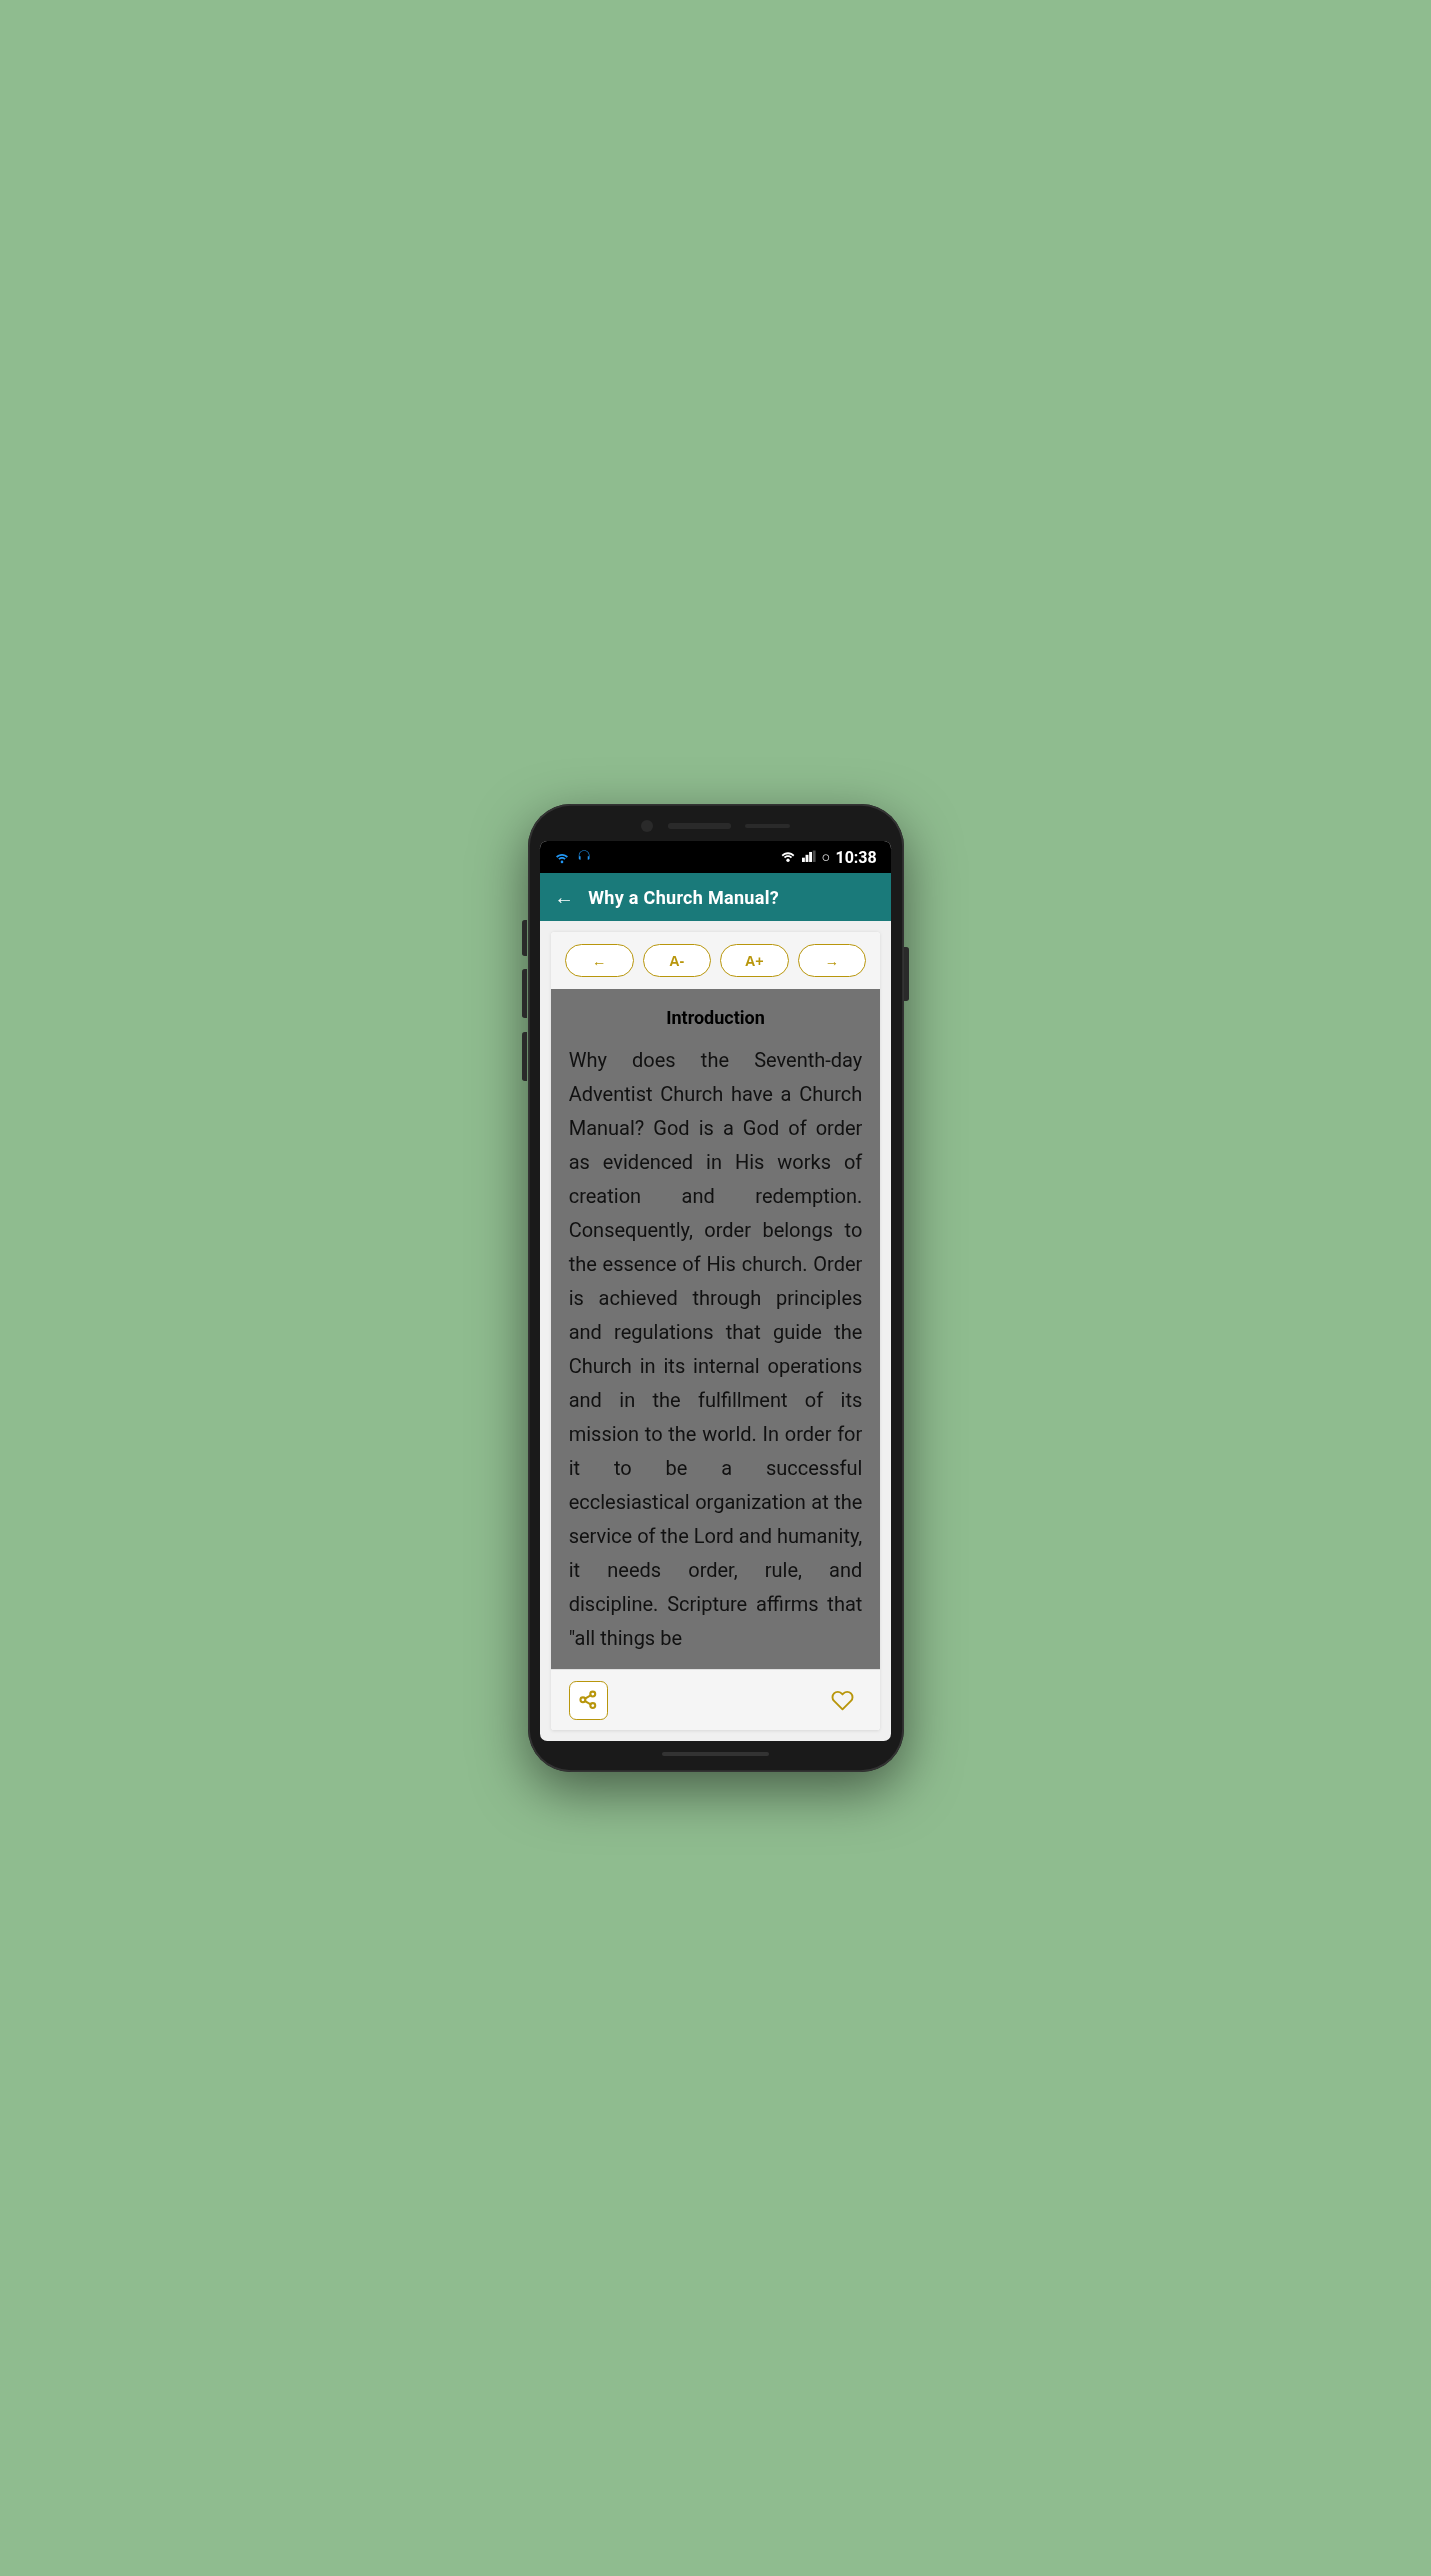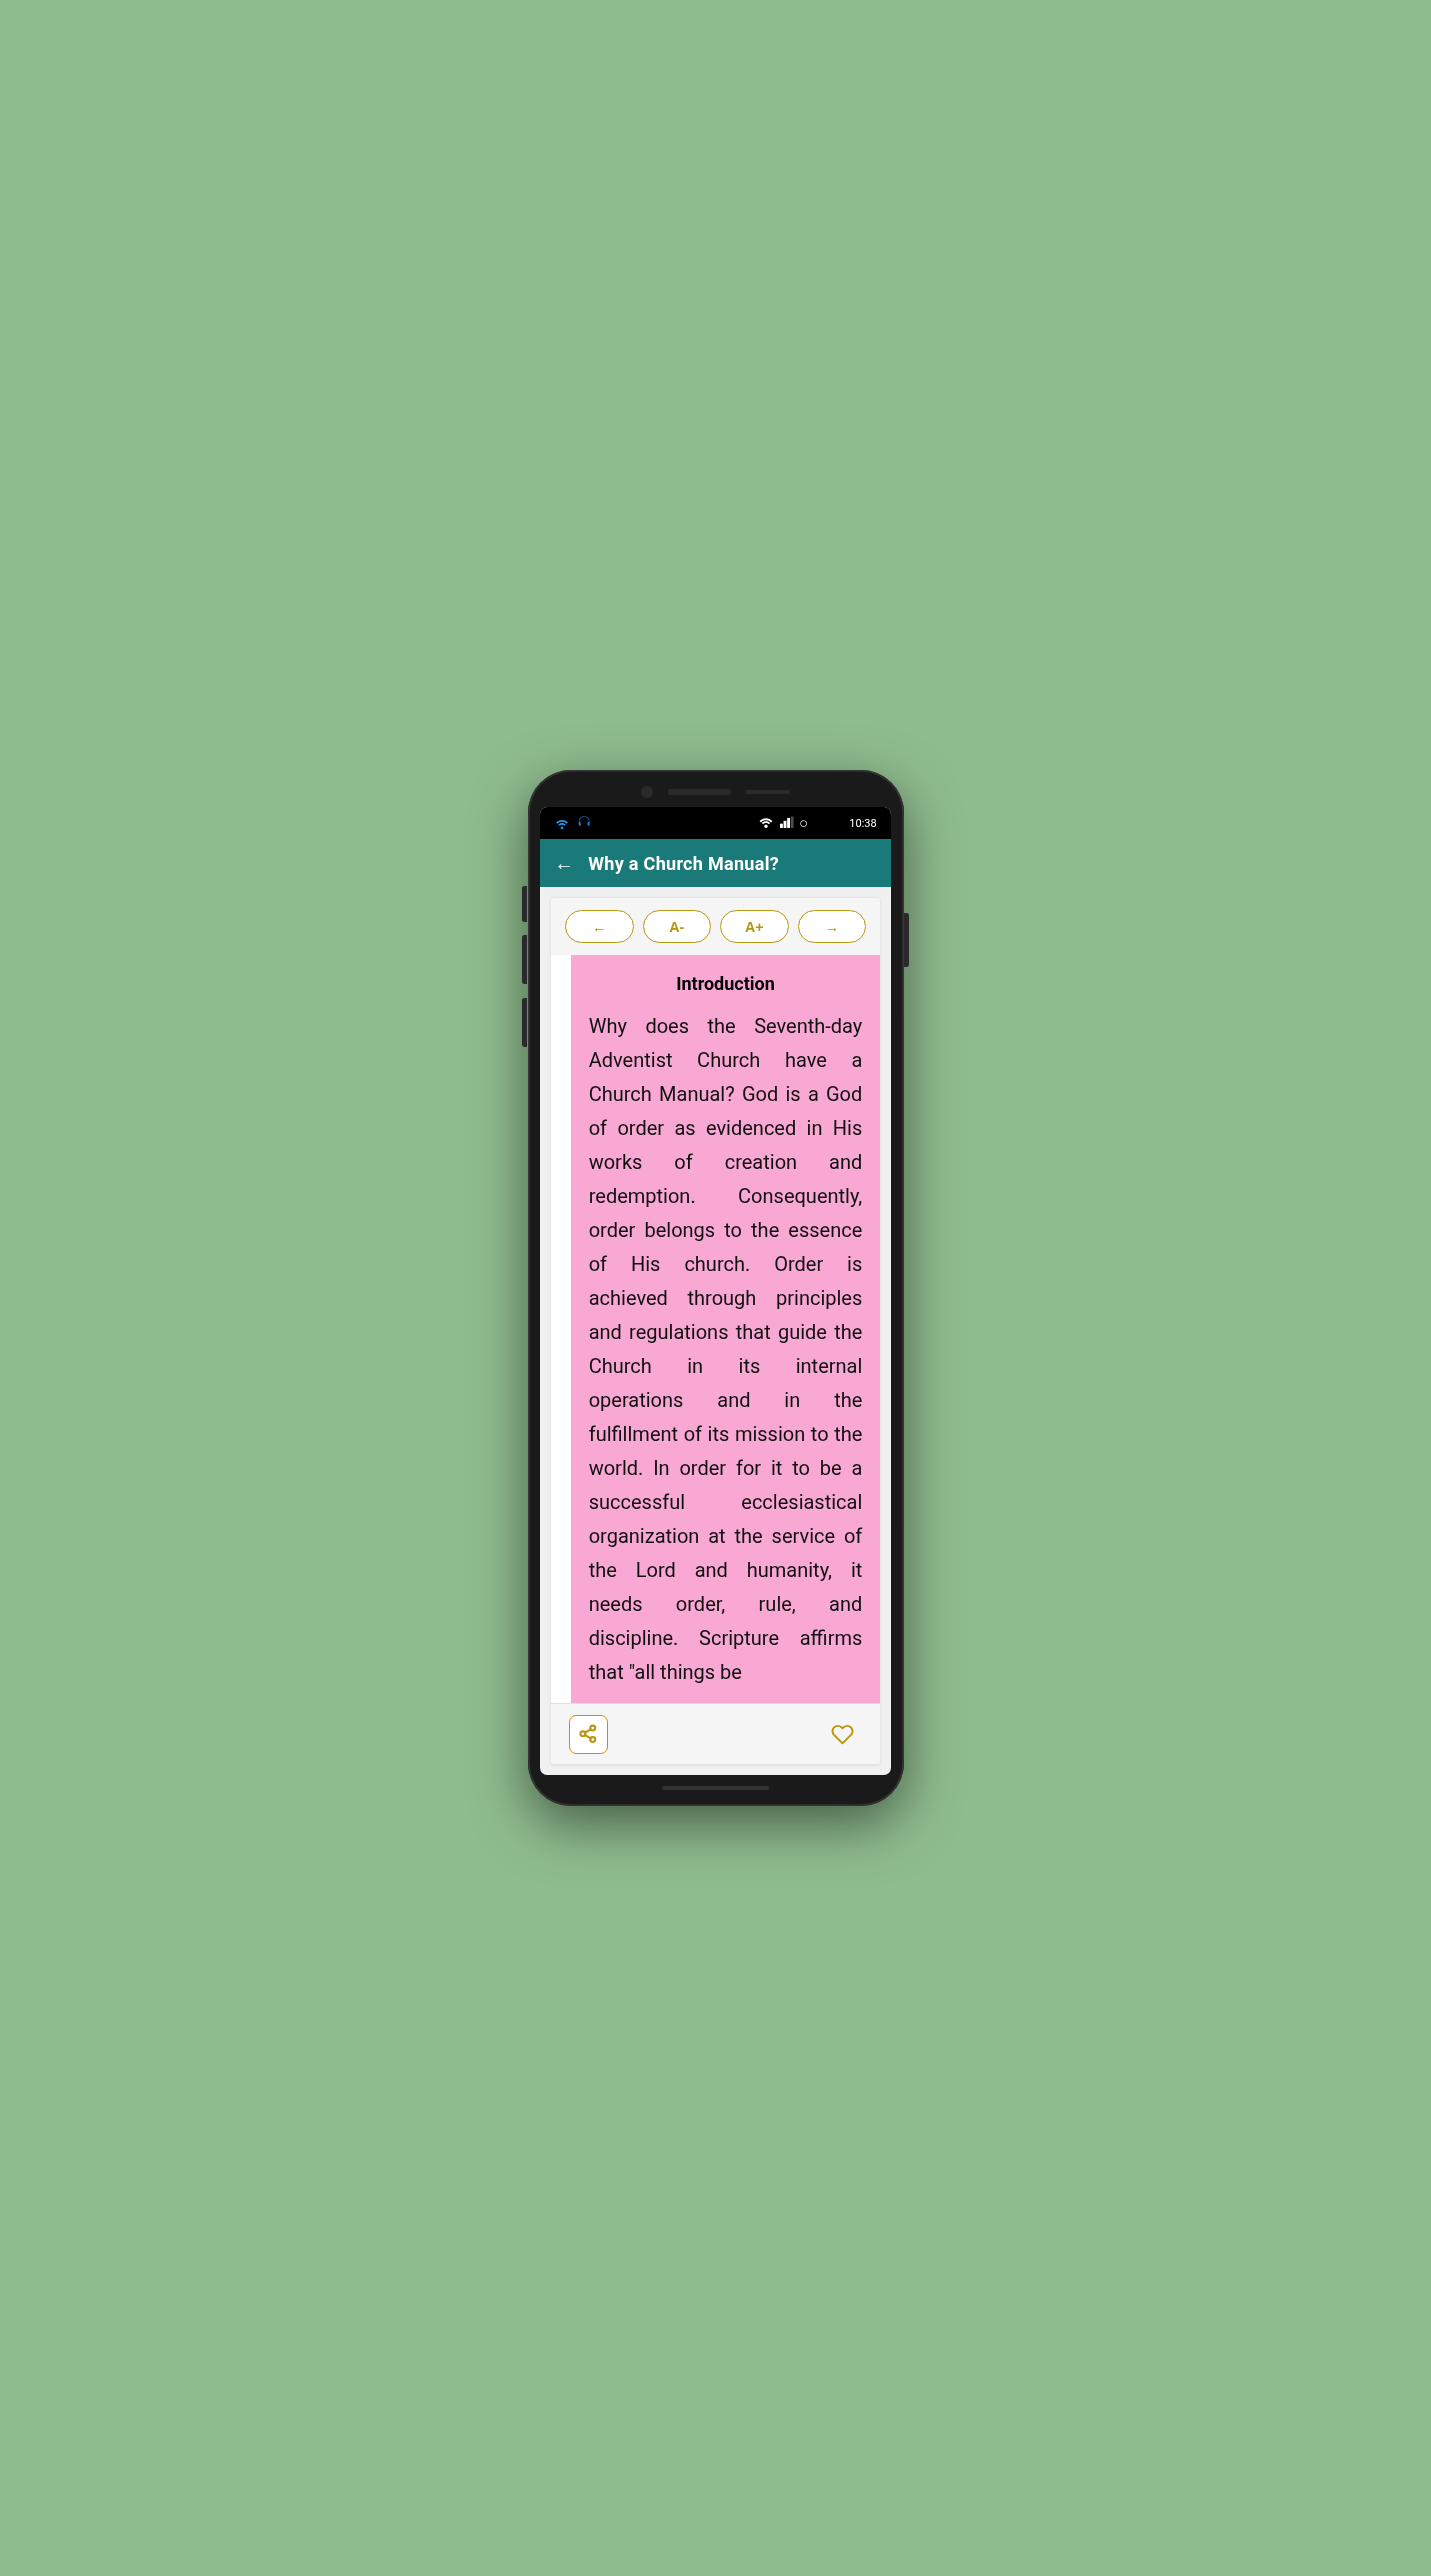--- a/index.html
+++ b/index.html
@@ -152,22 +152,21 @@
       cursor: pointer;
       display: flex;
       align-items: center;
       justify-content: center;
       font-weight: 600;
     }
 
     
     .reading-content {
       padding: 18px 18px 14.3px;
-      background: #f9a8d4;
-      margin-left: 20px;
+      background: #737373;
     }
 
     .content-title {
       text-align: center;
       font-size: 18px;
       font-weight: 700;
       margin-bottom: 14.3px;
       color: #000;
     }
 
@@ -308,21 +307,21 @@
         </span>
         <span>
           <svg width="14.3" height="12.5" viewBox="0 0 20 16" fill="white">
             <rect x="0" y="10" width="4" height="6"></rect>
             <rect x="5" y="6" width="4" height="10"></rect>
             <rect x="10" y="2" width="4" height="14"></rect>
             <rect x="15" y="0" width="4" height="16" fill="rgba(255,255,255,0.3)"></rect>
           </svg>
         </span>
         <span style="font-size:14.3px;">○</span>
-        <span style="font-size:11px; font-weight:400;margin-left:36px;">10:38</span>
+        <span style="font-size:16px; font-weight:700;">10:38</span>
       </div>
     </div>
 
     <div class="app-header">
       <span class="back-arrow">←</span>
       <span class="header-title">Why a Church Manual?</span>
     </div>
 
     <div class="content-area">
 

